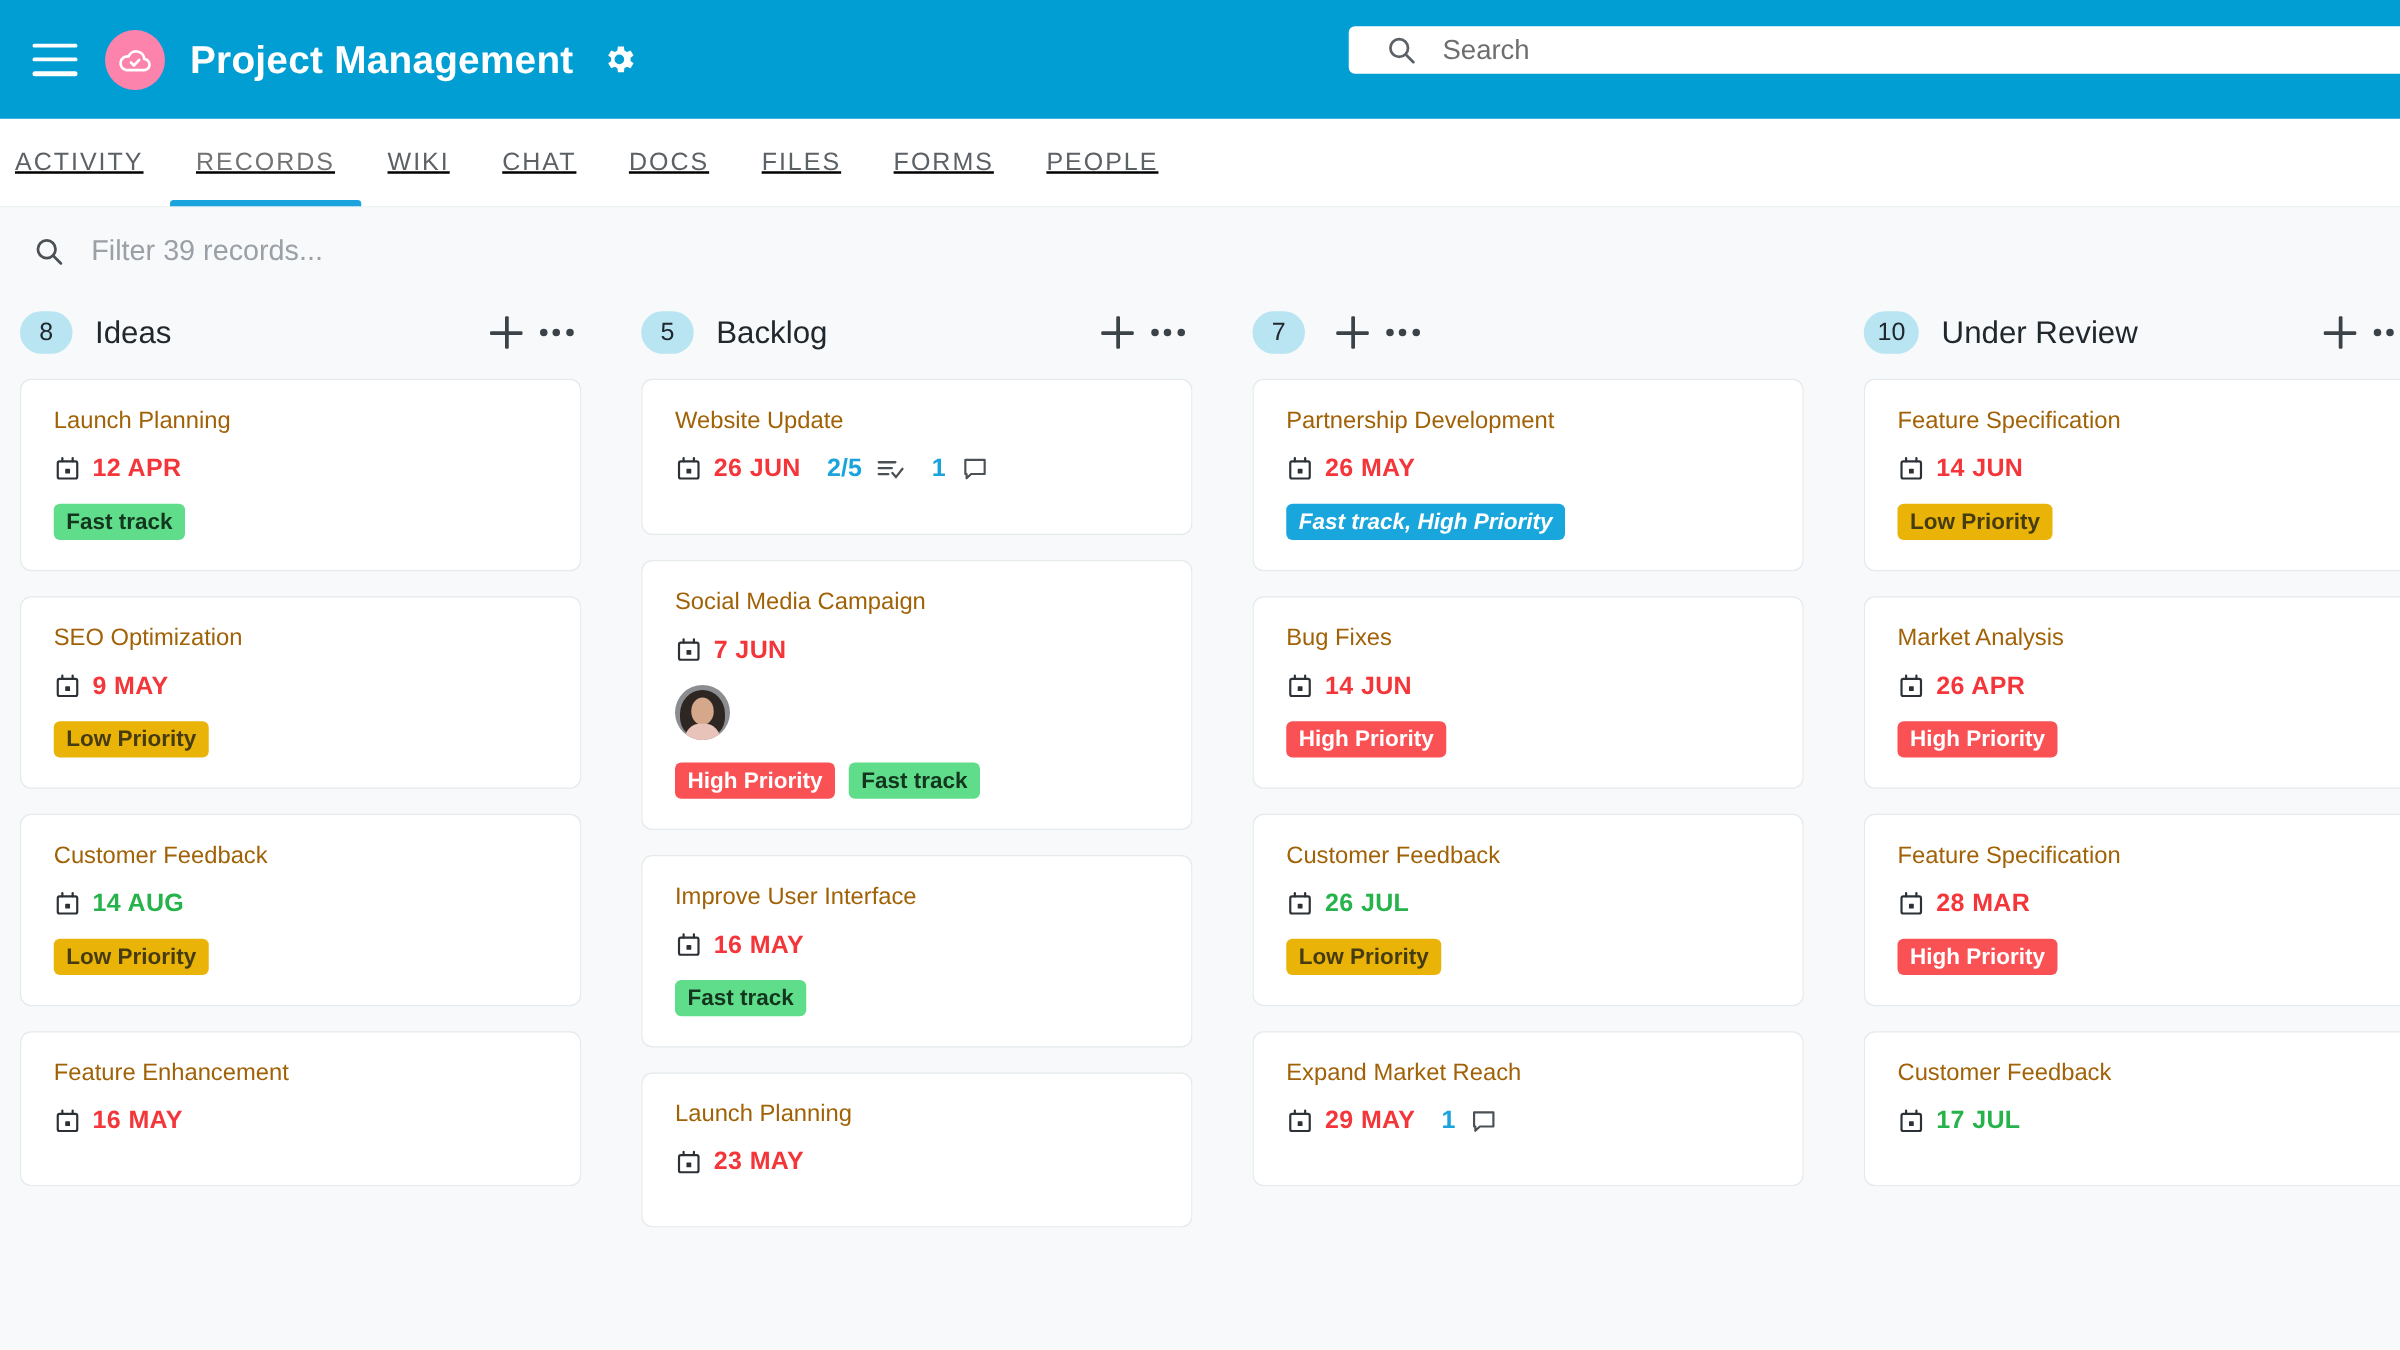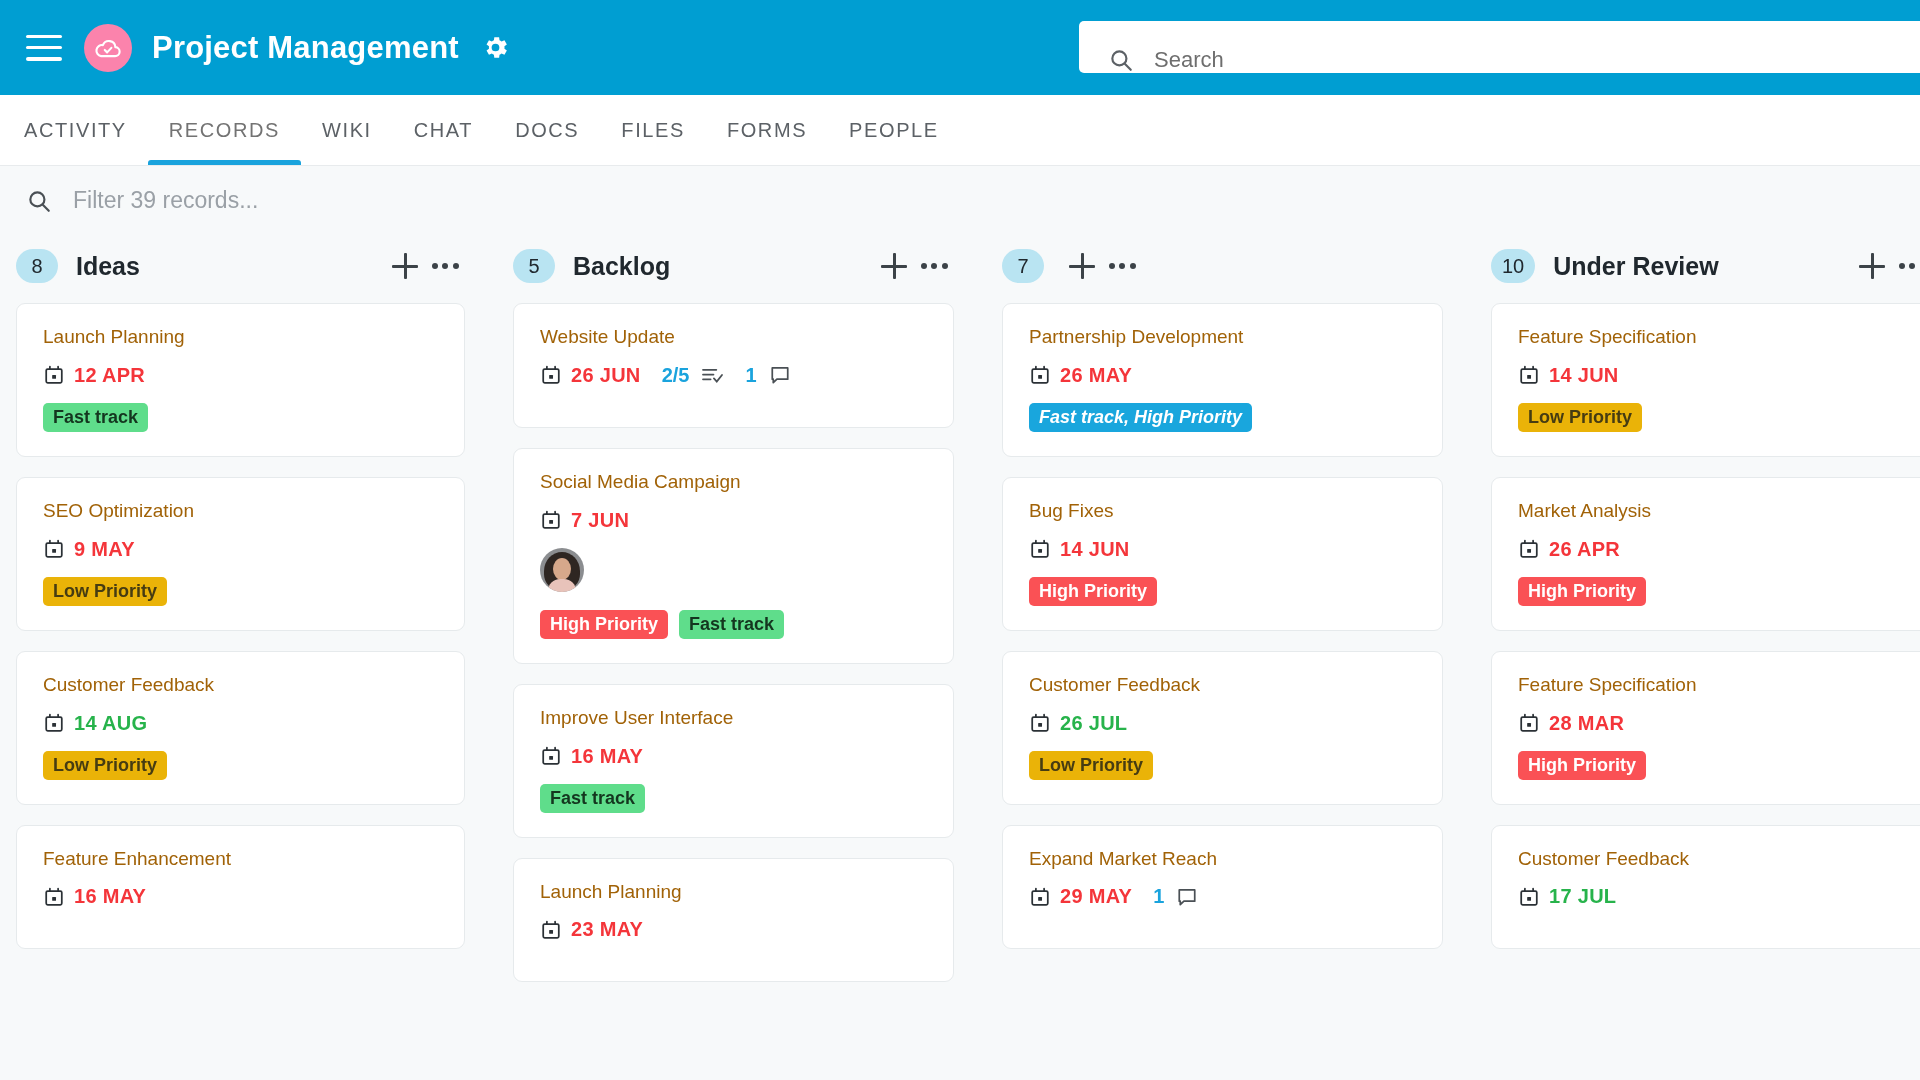--- a/index.html
+++ b/index.html
@@ -42,46 +42,47 @@
     white-space: nowrap;
     text-align: center;
   }
   .gear { cursor: pointer; display: flex; align-items: center; }
 
   .search-box {
     position: absolute;
     left: 1079px;
     right: 0;
     top: 21px;
-    height: 52px;
+    height: 38px;
     background: #fff;
     border-radius: 5px 0 0 5px;
     display: flex;
-    align-items: flex-end;
+    align-items: center;
     padding-left: 29px;
   }
   .search-box .s-icon { margin-right: 20px; display:flex; }
   .search-box input {
     border: none; outline: none;
     font-family: "Liberation Sans", sans-serif;
     font-size: 22px;
     color: #4a4a4a;
     background: transparent;
     width: 80%;
   }
   .search-box input::placeholder { color: #6e6e6e; }
 
   
   .tabs {
     height: 71px;
     background: #fff;
     display: flex;
     align-items: stretch;
-    padding: 0 24px;
+    padding: 0 12px;
     border-bottom: 1px solid #e8ebed;
+    text-decoration: underline;
   }
   .tab {
     display: flex; align-items: center;
     padding: 0 21px;
     font-size: 20px;
     letter-spacing: 1.6px;
     color: #5c6166;
     cursor: pointer;
     position: relative;
     font-weight: 500;
@@ -143,21 +144,21 @@
     background: #b9e4f2;
     color: #20282e;
     font-size: 20px;
     display: flex; align-items: center; justify-content: center;
     padding: 0 11px;
     margin-right: 18px;
     flex: none;
   }
   .col-title {
     font-size: 25px;
-    font-weight: bold;
+    font-weight: normal;
     color: #20282e;
     flex: 1;
     white-space: nowrap;
   }
   .col-btn {
     width: 40px; height: 40px;
     display: flex; align-items: center; justify-content: center;
     cursor: pointer; flex: none;
   }
   .plus-ico { position: relative; width: 26px; height: 26px; }

